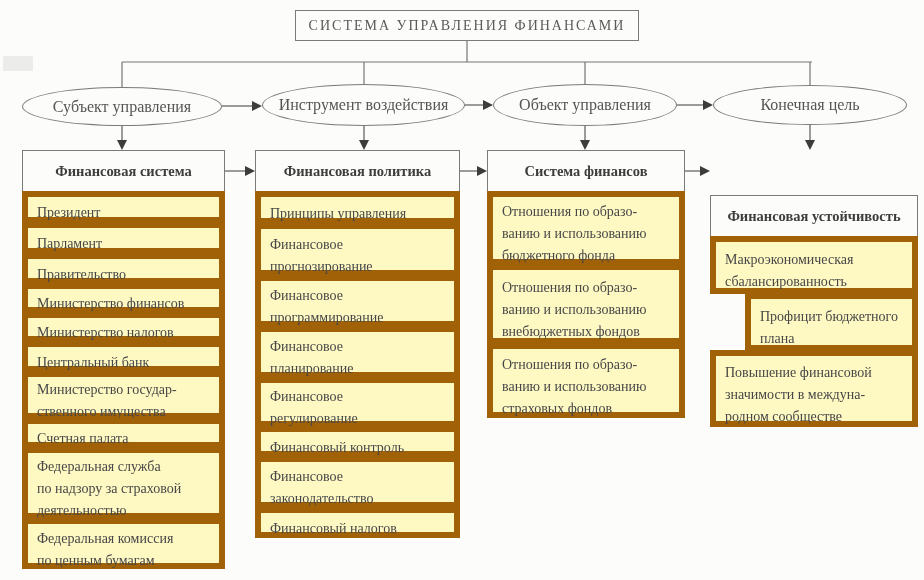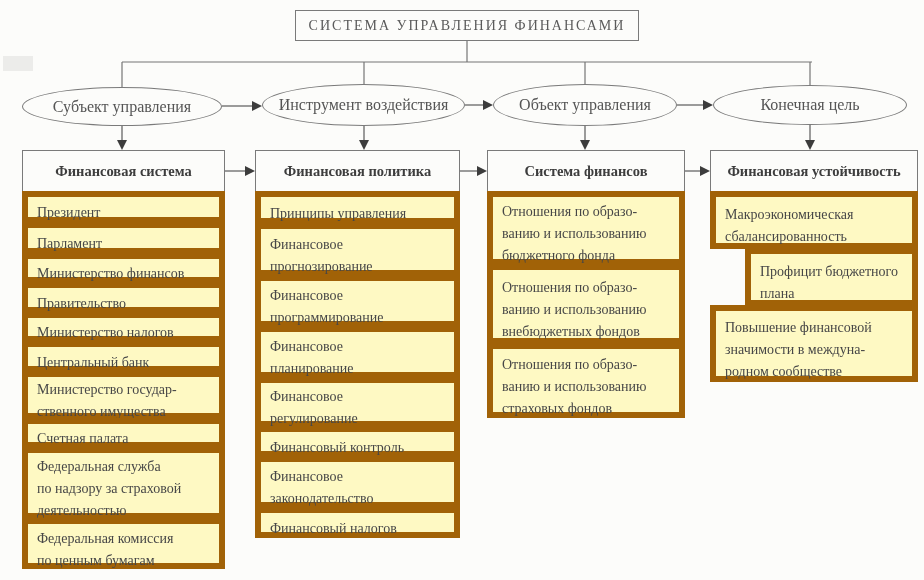--- a/index.html
+++ b/index.html
@@ -98,22 +98,22 @@
 <div class="abs node ellipse" style="left:713px;top:85px;width:194px;height:40px;">
   <span>Конечная цель</span>
 </div>
 
 <div class="col" style="left:22px;top:150px;width:203px;">
   <div class="abs node col-header" style="position:relative;width:203px;height:42px;">
     <span>Финансовая система</span>
   </div>
   <div class="row" style="height:32px;">Президент</div>
   <div class="row" style="height:32px;">Парламент</div>
+  <div class="row" style="height:31px;">Правительство</div>
   <div class="row" style="height:30px;">Министерство финансов</div>
-  <div class="row" style="height:31px;">Правительство</div>
   <div class="row" style="height:30px;">Министерство налогов</div>
   <div class="row" style="height:31px;">Центральный банк</div>
   <div class="row" style="height:48px;">Министерство государ-
 ственного имущества</div>
   <div class="row" style="height:30px;">Счетная палата</div>
   <div class="row" style="height:72px;">Федеральная служба
 по надзору за страховой
 деятельностью</div>
   <div class="row" style="height:51px;">Федеральная комиссия
 по ценным бумагам</div>
@@ -147,21 +147,21 @@
 бюджетного фонда</div>
   <div class="row" style="height:80px;">Отношения по образо-
 ванию и использованию
 внебюджетных фондов</div>
   <div class="row" style="height:75px;">Отношения по образо-
 ванию и использованию
 страховых фондов</div>
 </div>
 
 <div class="col" style="left:710px;top:150px;width:208px;">
-  <div class="abs node col-header" style="position:relative;width:208px;height:42px;">
+  <div class="abs node col-header" style="position:relative;width:208px;height:42px;margin-top:45px;">
     <span>Финансовая устойчивость</span>
   </div>
   <div class="row" style="height:58px;">Макроэкономическая
 сбалансированность</div>
   <div class="row" style="height:58px;margin-left:35px;">Профицит бюджетного
 плана</div>
   <div class="row" style="height:77px;">Повышение финансовой
 значимости в междуна-
 родном сообществе</div>
 </div>

